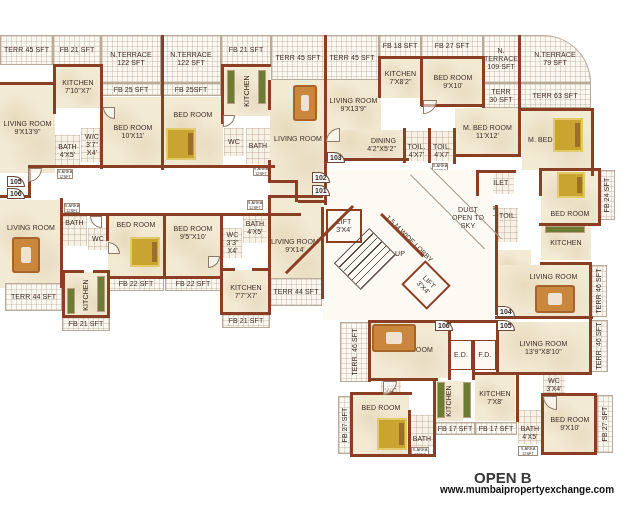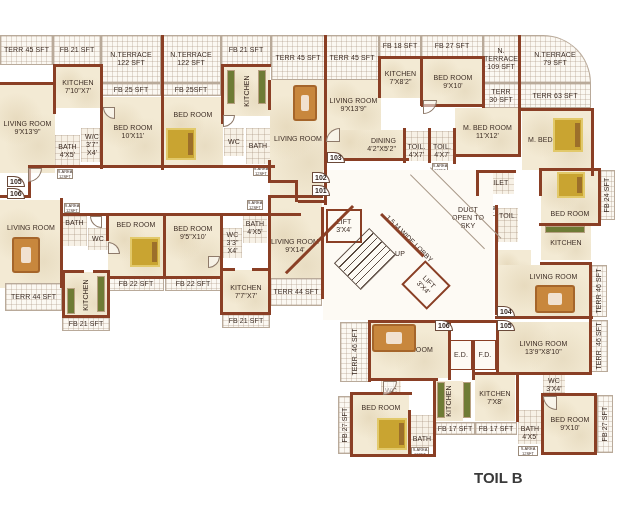--- a/index.html
+++ b/index.html
@@ -430,14 +430,15 @@
   <div class="door" style="left:103px;top:107px;width:12px;height:12px;border-radius:0 0 0 12px;"></div>
   <div class="door" style="left:223px;top:115px;width:12px;height:12px;border-radius:0 0 12px 0;"></div>
   <div class="door" style="left:326px;top:128px;width:14px;height:14px;border-radius:14px 0 0 0;"></div>
   <div class="door" style="left:423px;top:100px;width:14px;height:14px;border-radius:0 0 14px 0;"></div>
   <div class="door" style="left:90px;top:216px;width:12px;height:12px;border-radius:0 0 0 12px;"></div>
   <div class="door" style="left:108px;top:242px;width:12px;height:12px;border-radius:0 12px 0 0;"></div>
   <div class="door" style="left:208px;top:256px;width:12px;height:12px;border-radius:0 0 12px 0;"></div>
   <div class="door" style="left:383px;top:381px;width:14px;height:14px;border-radius:0 0 14px 0;"></div>
   <div class="door" style="left:543px;top:396px;width:14px;height:14px;border-radius:0 0 0 14px;"></div>
 
-  <div id="wing">TOIL B</div>
+  <div id="wing">OPEN B</div>
+  <div id="url">www.mumbaipropertyexchange.com</div>
 </div>
 
 </body></html>

